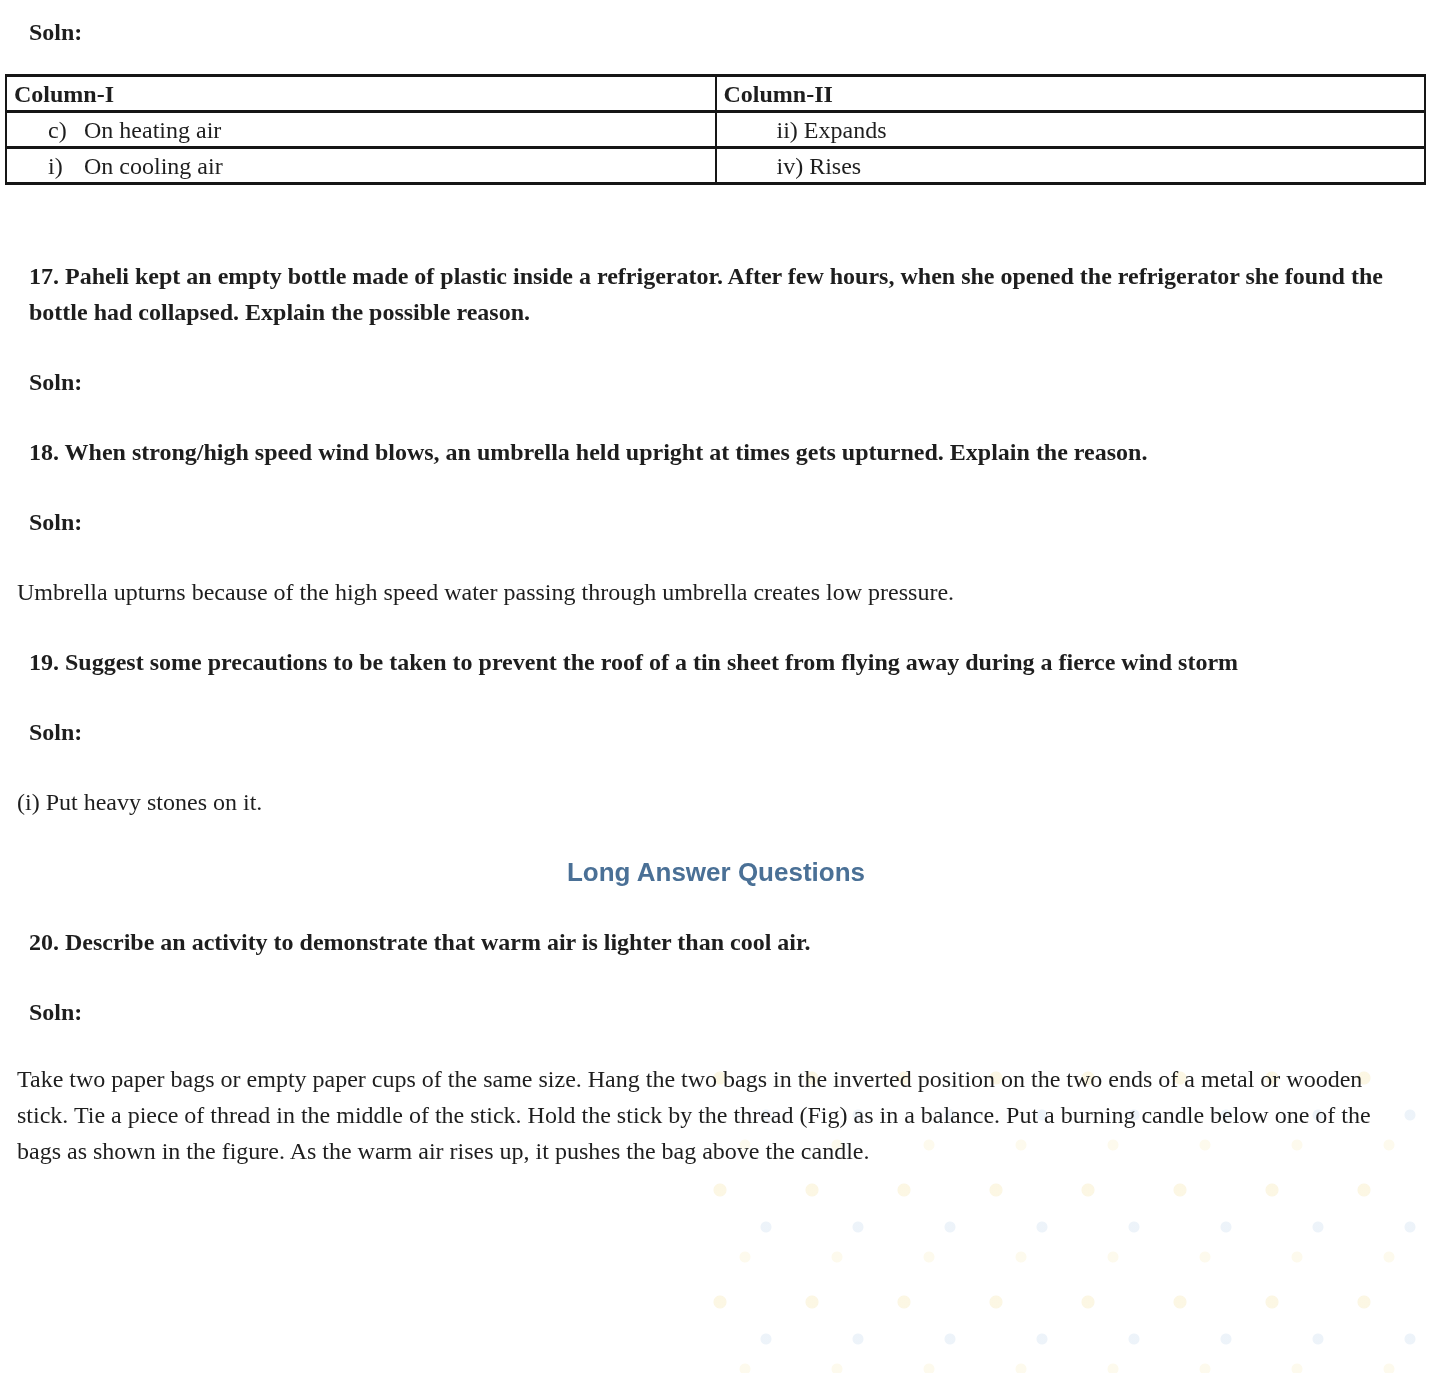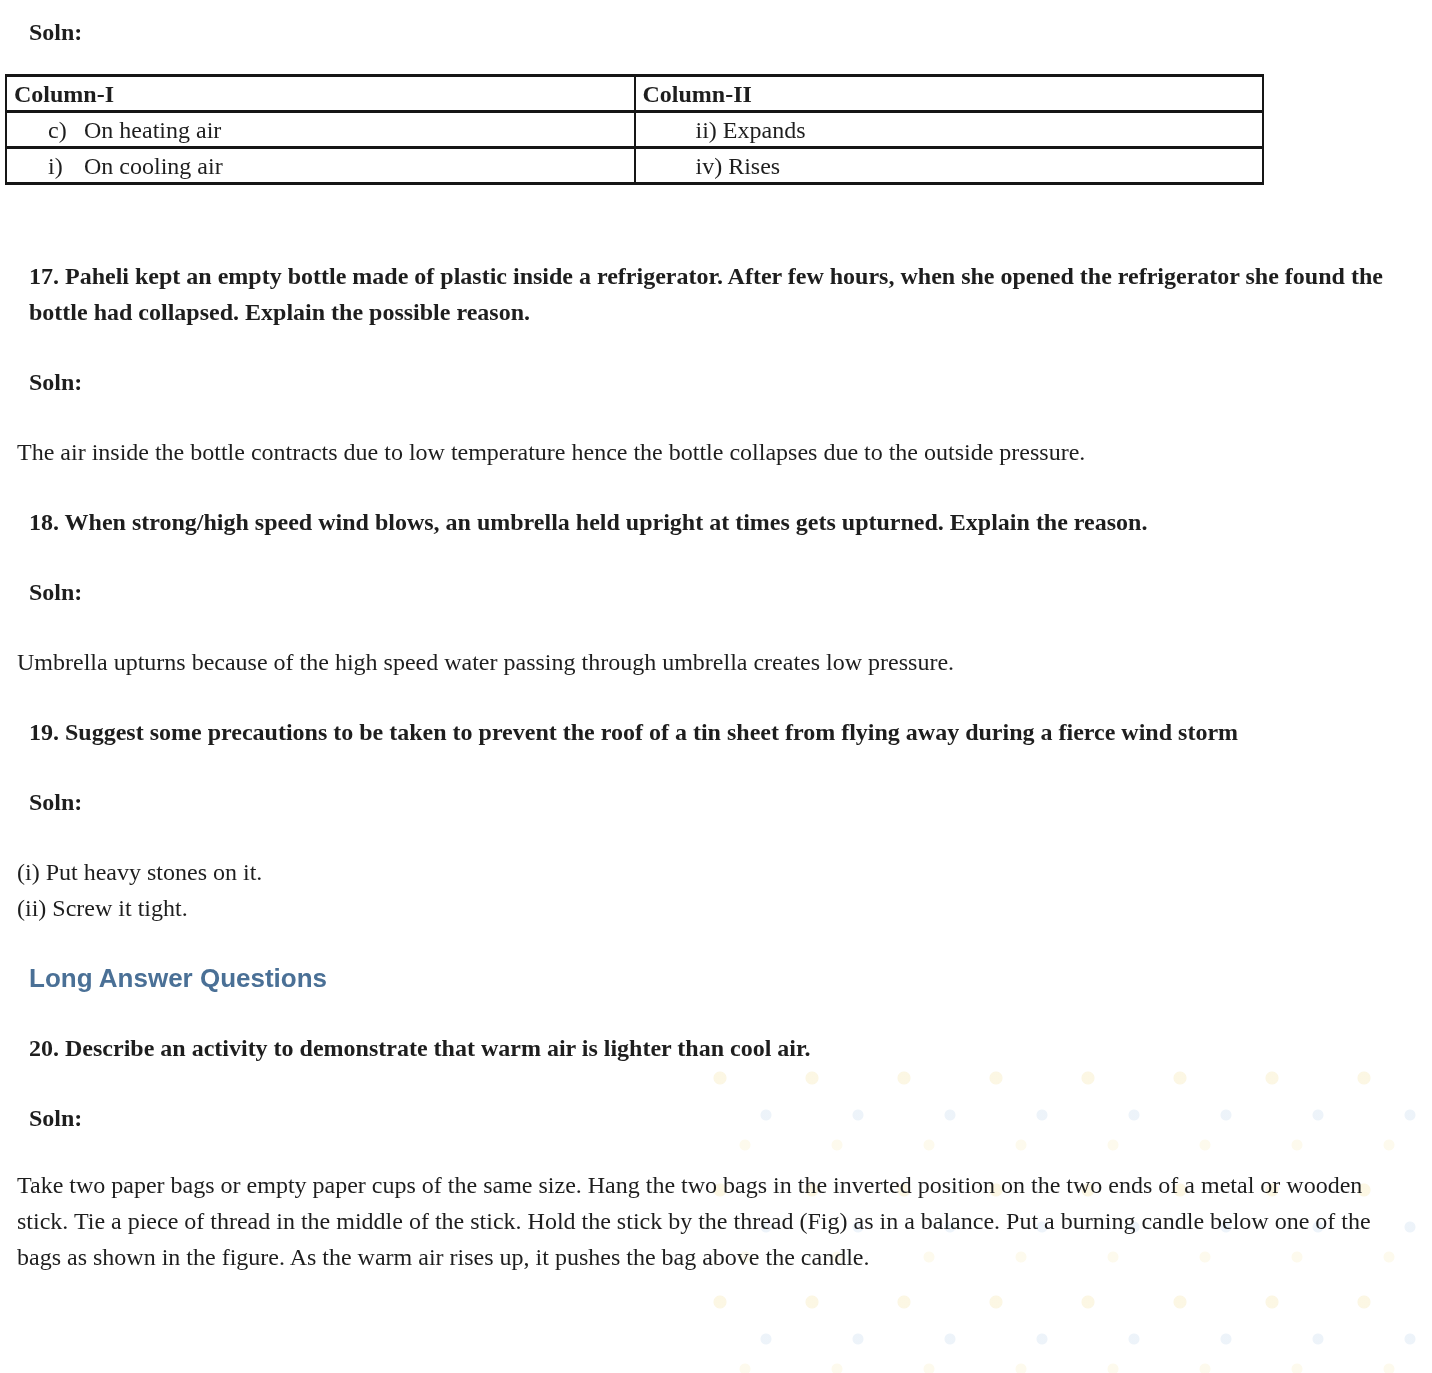--- a/index.html
+++ b/index.html
@@ -22,21 +22,21 @@
     padding: 2px 17px 0 17px;
     z-index: 1;
   }
   p, h2 { margin: 12px; }
   .bold { font-weight: bold; }
 
   
   table.match-table {
     border-collapse: collapse;
     margin: 24px 0 0 -12px;
-    width: 1259px;
+    width: 1421px;
     table-layout: fixed;
   }
   table.match-table th,
   table.match-table td {
     border-left: 2px solid #161616;
     border-right: 2px solid #161616;
     border-top: 3px solid #161616;
     border-bottom: 3px solid #161616;
     font-size: 24px;
     line-height: 26px;
@@ -56,21 +56,21 @@
   .marker { display: inline-block; width: 36px; }
 
   .question { margin-top: 34px; font-weight: bold; }
   .question.first-q { margin-top: 73px; }
   .soln { margin-top: 34px; font-weight: bold; }
   .answer { margin-top: 34px; }
   .answer p { margin: 0; }
 
   .section-heading {
     margin-top: 34px;
-    text-align: left;
+    text-align: center;
     font-family: "Liberation Sans", sans-serif;
     font-weight: bold;
     font-size: 26px;
     line-height: 36px;
     color: var(--heading-color, #4a7096);
   }
   .final-answer { margin-top: 31px; }
 
   
   .watermark {
@@ -116,35 +116,31 @@
       </tr>
       <tr>
         <td class="cell-left"><span class="marker">i)</span><span>On cooling air</span></td>
         <td class="cell-right">iv) Rises</td>
       </tr>
     </tbody>
   </table>
 
   <p class="question first-q">17. Paheli kept an empty bottle made of plastic inside a refrigerator. After few hours, when she opened the refrigerator she found the bottle had collapsed. Explain the possible reason.</p>
   <p class="soln">Soln:</p>
-  <div class="answer">
-    <p>The air inside the bottle contracts due to low temperature hence the bottle collapses due to the outside pressure.</p>
-  </div>
 
   <p class="question">18. When strong/high speed wind blows, an umbrella held upright at times gets upturned. Explain the reason.</p>
   <p class="soln">Soln:</p>
   <div class="answer">
     <p>Umbrella upturns because of the high speed water passing through umbrella creates low pressure.</p>
   </div>
 
   <p class="question">19. Suggest some precautions to be taken to prevent the roof of a tin sheet from flying away during a fierce wind storm</p>
   <p class="soln">Soln:</p>
   <div class="answer">
     <p>(i) Put heavy stones on it.</p>
-    <p>(ii) Screw it tight.</p>
   </div>
 
   <h2 class="section-heading">Long Answer Questions</h2>
 
   <p class="question">20. Describe an activity to demonstrate that warm air is lighter than cool air.</p>
   <p class="soln">Soln:</p>
   <div class="answer final-answer">
     <p>Take two paper bags or empty paper cups of the same size. Hang the two bags in the inverted position on the two ends of a metal or wooden stick. Tie a piece of thread in the middle of the stick. Hold the stick by the thread (Fig) as in a balance. Put a burning candle below one of the bags as shown in the figure. As the warm air rises up, it pushes the bag above the candle.</p>
   </div>
 

